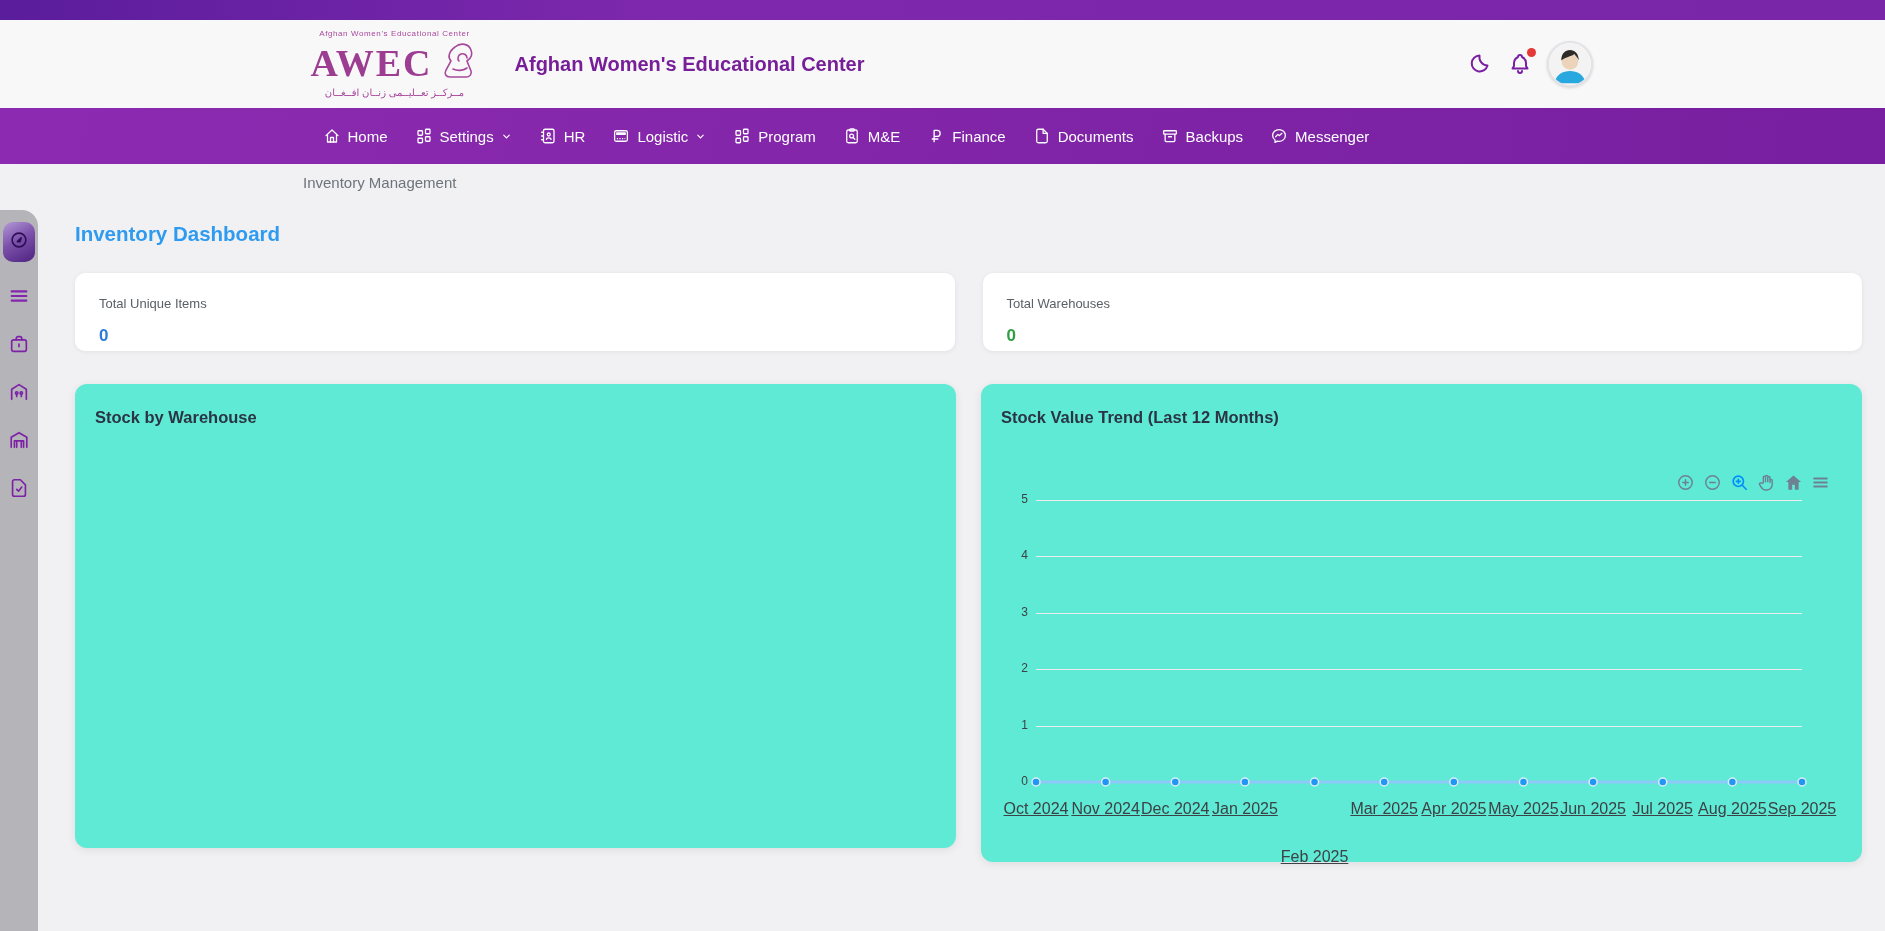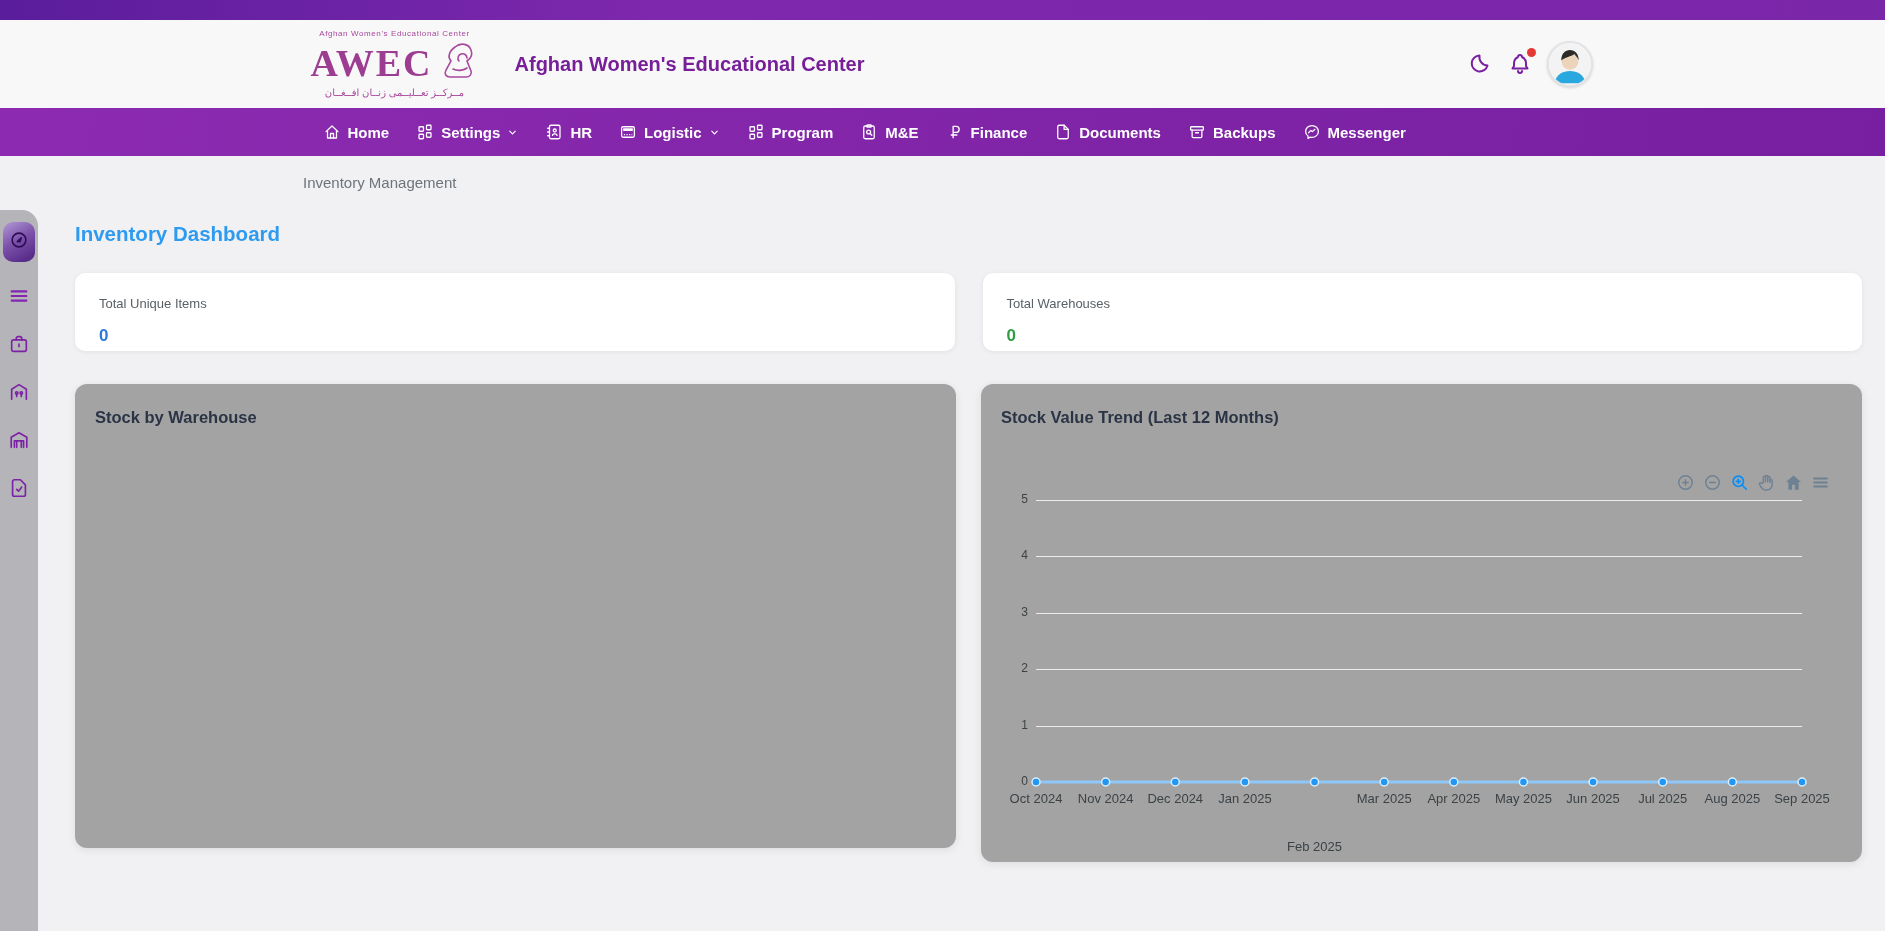--- a/index.html
+++ b/index.html
@@ -20,21 +20,21 @@
   .logo-main { display:flex; align-items:center; gap:2px; }
   .logo-acronym { font-family:"Liberation Serif", serif; font-weight:bold; font-size:38px; color:#9c3d92; letter-spacing:2px; line-height:.95; }
   .logo-bottom { font-size:10px; color:#a8489c; white-space:nowrap; }
   .app-title { margin:0 0 0 36px; font-size:20px; font-weight:bold; color:#771f98; white-space:nowrap; }
   .header-right { margin-left:auto; display:flex; align-items:center; gap:13px; }
   .icon-btn { position:relative; width:28px; height:28px; display:flex; align-items:center; justify-content:center; cursor:pointer; }
   .badge-dot { position:absolute; top:-2px; right:-2px; width:9px; height:9px; border-radius:50%; background:#e53935; }
   .avatar { width:46px; height:46px; border-radius:50%; overflow:hidden; border:2px solid #e3e3e7; background:#fff; cursor:pointer; box-shadow:0 1px 3px rgba(0,0,0,.15); }
 
   
-  .navbar { height:48px; background:linear-gradient(100deg,#8c2bb1,#771fa0);font-weight:bold; }
+  .navbar { height:56px; background:linear-gradient(100deg,#8c2bb1,#771fa0); }
   .nav-inner { display:flex; align-items:center; gap:27px; padding-left:30px; }
   .nav-item { display:flex; align-items:center; gap:7px; color:#fff; font-size:15px; cursor:pointer; white-space:nowrap; }
   .nav-item svg { display:block; }
   .breadcrumb { position:absolute; left:303px; top:174px; font-size:15px; color:#6d747c; }
 
   
   .sidebar { position:absolute; left:0; top:210px; bottom:0; width:38px; background:#b5b4b8;
              border-radius:0 16px 0 0; display:flex; flex-direction:column; align-items:center; padding-top:12px; }
   .side-tile { width:32px; height:40px; border-radius:10px; display:flex; align-items:center; justify-content:center;
                background:linear-gradient(150deg,#b49bd6 0%,#7c52ab 45%,#4e2280 100%); cursor:pointer; margin-bottom:24px; }
@@ -43,33 +43,33 @@
   
   .main { position:absolute; left:75px; right:23px; top:222px; }
   .page-title { margin:0; font-size:20.5px; font-weight:bold; color:#2e9bf0; }
   .stats-row { display:flex; gap:28px; margin-top:27px; }
   .stat-card { flex:1; height:78px; background:#fff; border-radius:10px; box-shadow:0 1px 5px rgba(30,30,60,.07); padding:23px 24px; }
   .stat-label { font-size:13px; color:#5a6065; }
   .stat-value { margin-top:15px; font-size:17px; font-weight:bold; }
   .v-blue { color:#2b7cd9; } .v-green { color:#2f9e44; } .v-cyan { color:#16a6c0; }
 
   .charts-row { display:flex; gap:25px; margin-top:33px; align-items:flex-start; }
-  .panel { background:#a3a3a3; border-radius:12px; box-shadow:0 2px 8px rgba(30,30,60,.09); position:relative; }
+  .panel { background:#5eead4; border-radius:12px; box-shadow:0 2px 8px rgba(30,30,60,.09); position:relative; }
   .panel-left { width:881px; height:464px; }
   .panel-right { flex:1; height:478px; }
   .panel-title { position:absolute; top:24px; left:20px; font-size:16.5px; font-weight:bold; color:#2b3445; }
 
   
   .apex-toolbar { position:absolute; top:88px; right:32px; display:flex; align-items:center; gap:7px; }
   .tb-icon { width:20px; height:20px; display:flex; align-items:center; justify-content:center; cursor:pointer; }
   .plot { position:absolute; left:55px; top:116px; width:766px; height:282px; }
   .gridline { position:absolute; left:0; right:0; height:1px; background:#ececee; }
   .y-label { position:absolute; left:-40px; width:32px; text-align:right; font-size:12px; color:#3c4246; }
   .x-labels { position:absolute; left:55px; top:404px; width:766px; height:20px; }
-  .x-label { position:absolute; top:3px; transform:translateX(-50%); font-size:13px; color:#3c4246; white-space:nowrap; }
+  .x-label { position:absolute; top:12px; transform:translateX(-50%); font-size:16px; color:#3c4246; white-space:nowrap;text-decoration:underline; }
   .series-svg { position:absolute; left:0; top:0; }
 </style>
 </head>
 <body>
 
 <div class="top-strip"></div>
 
 <header class="header">
   <div class="container header-inner">
     <div class="logo">

